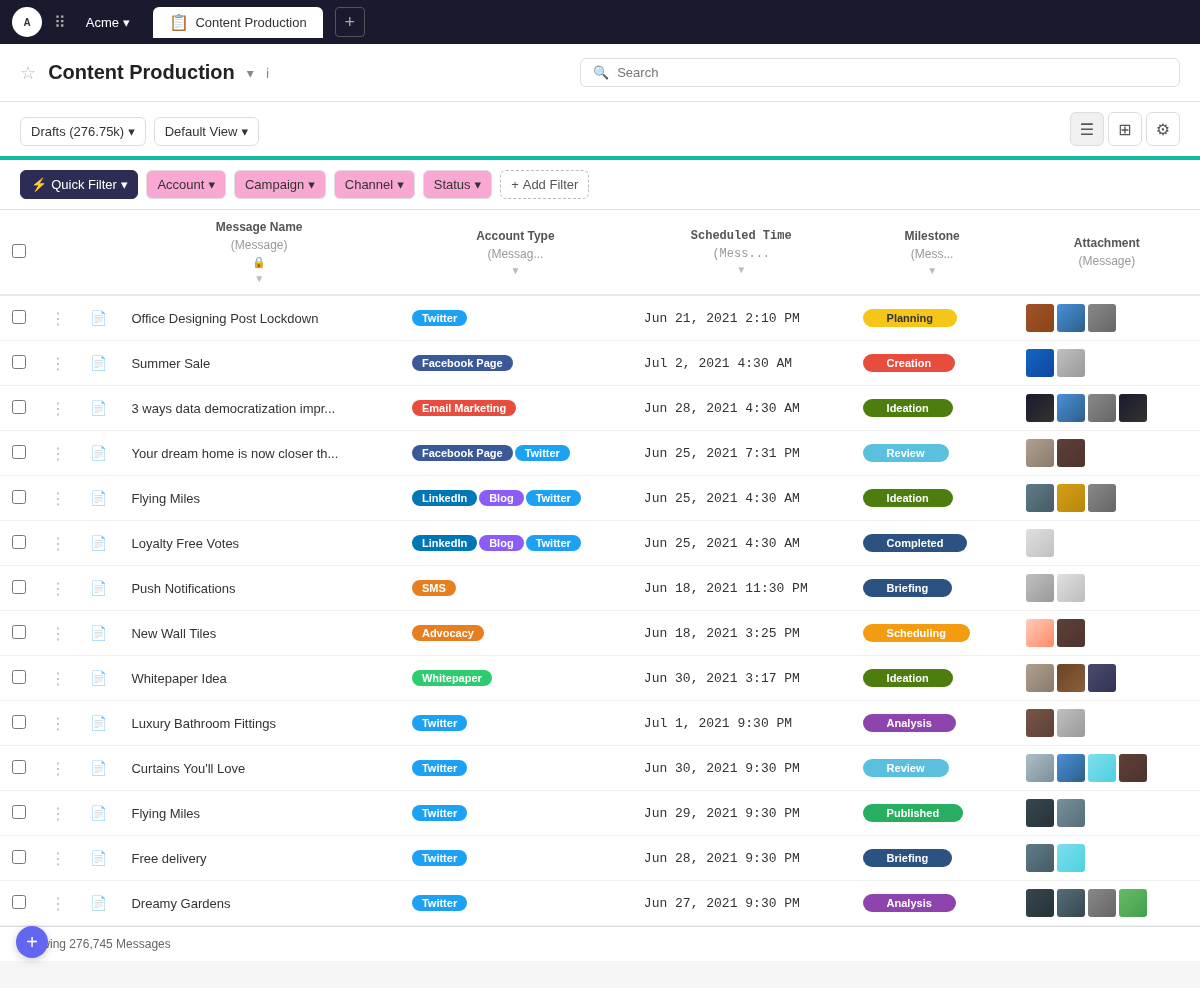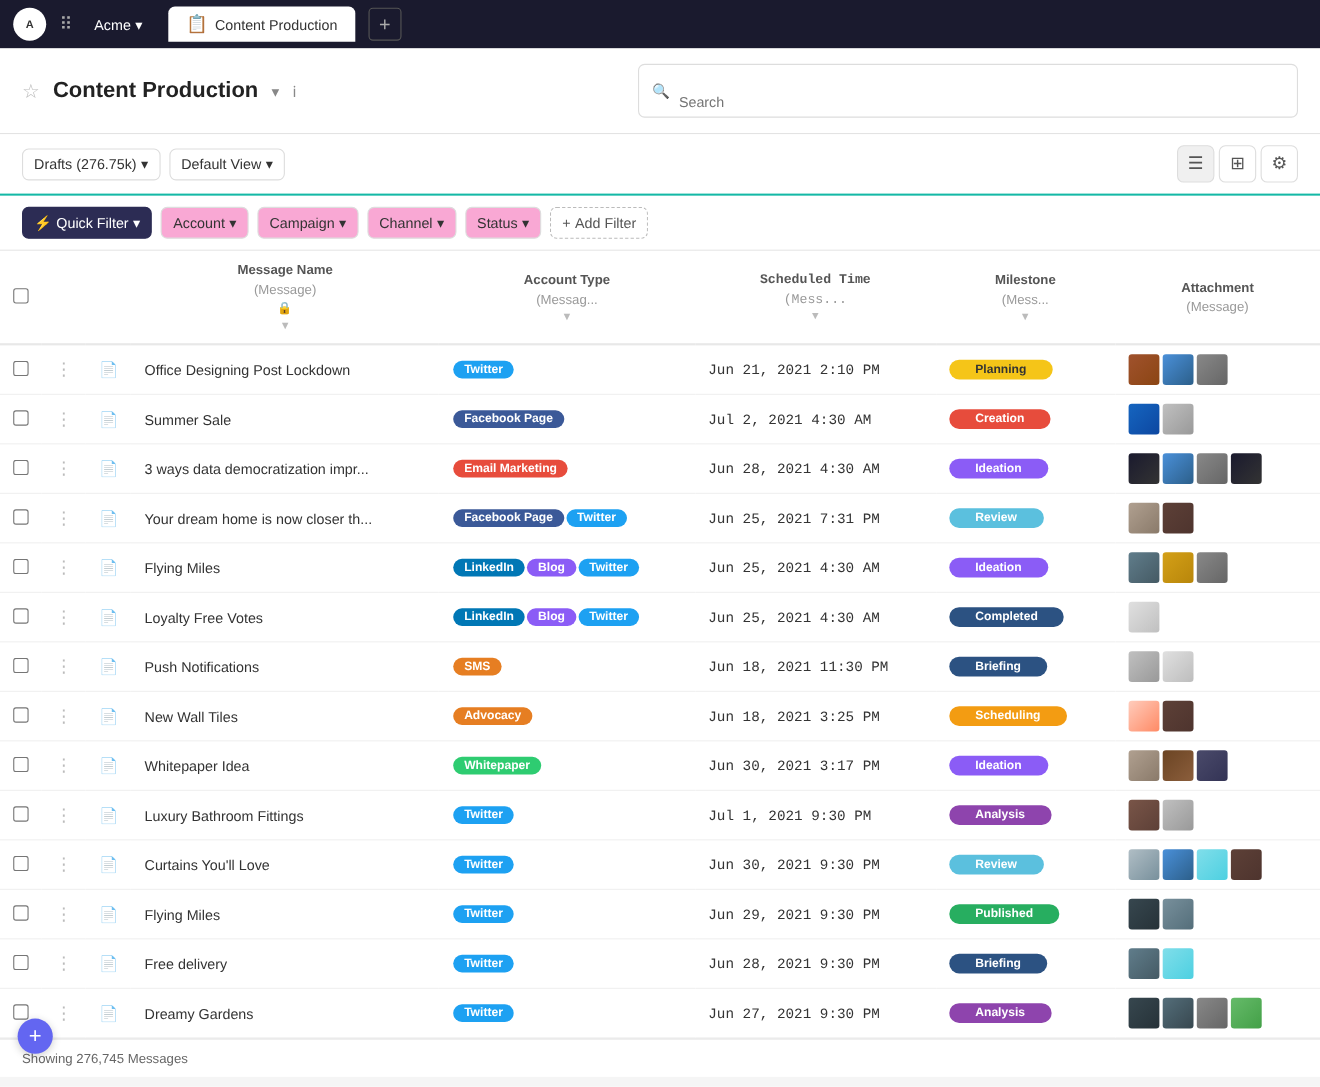--- a/index.html
+++ b/index.html
@@ -15,24 +15,24 @@
     .top-nav-add { width: 30px; height: 30px; display: flex; align-items: center; justify-content: center; color: #aaa; font-size: 18px; cursor: pointer; border: 1px solid #555; border-radius: 4px; margin-left: 4px; }
 
     
     .header { background: #fff; padding: 14px 20px; display: flex; align-items: center; gap: 12px; border-bottom: 1px solid #e0e0e0; }
     .header-star { color: #bbb; font-size: 18px; cursor: pointer; }
     .header-title { font-size: 20px; font-weight: 700; color: #222; }
     .header-chevron { color: #888; font-size: 14px; cursor: pointer; }
     .header-info { color: #888; font-size: 14px; cursor: pointer; }
     .header-search { flex: 1; margin-left: auto; }
     .search-box { width: 100%; max-width: 600px; margin-left: auto; display: flex; align-items: center; gap: 8px; border: 1px solid #ddd; border-radius: 6px; padding: 6px 12px; background: #fff; }
-    .search-box input { border: none; outline: none; font-size: 13px; color: #666; width: 100%; margin-top: 20px; }
-
-    
-    .toolbar { background: #fff; padding: 10px 20px; display: flex; align-items: center; gap: 8px; border-bottom: 2px solid #14b8a6; }
+    .search-box input { border: none; outline: none; font-size: 13px; color: #666; width: 100%; }
+
+    
+    .toolbar { background: #fff; padding: 10px 20px; display: flex; align-items: flex-end; gap: 8px; border-bottom: 4px solid #14b8a6; }
     .dropdown-btn { display: flex; align-items: center; gap: 4px; border: 1px solid #ddd; border-radius: 6px; padding: 6px 10px; background: #fff; cursor: pointer; font-size: 13px; color: #333; white-space: nowrap; }
     .view-icons { margin-left: auto; display: flex; align-items: center; gap: 4px; }
     .view-icon-btn { width: 34px; height: 34px; display: flex; align-items: center; justify-content: center; border: 1px solid #ddd; border-radius: 6px; cursor: pointer; background: #fff; font-size: 16px; color: #555; }
     .view-icon-btn.active { background: #f0f0f0; }
 
     
     .filter-row { background: #fff; padding: 10px 20px; display: flex; align-items: center; gap: 8px; border-bottom: 1px solid #e0e0e0; }
     .filter-btn { display: flex; align-items: center; gap: 4px; border: 1px solid #ddd; border-radius: 6px; padding: 6px 10px; background: #f9a8d4; cursor: pointer; font-size: 13px; color: #333; }
     .filter-btn.primary { background: #2c2c54; color: #fff; border-color: #2c2c54; }
     .add-filter-btn { display: flex; align-items: center; gap: 4px; border: 1px dashed #bbb; border-radius: 6px; padding: 6px 10px; background: #fff; cursor: pointer; font-size: 13px; color: #555; }
@@ -66,21 +66,21 @@
     .tag-linkedin { background: #0077b5; }
     .tag-blog { background: #8b5cf6; }
     .tag-sms { background: #e67e22; }
     .tag-advocacy { background: #e67e22; }
     .tag-whitepaper { background: #2ecc71; }
 
     
     .milestone { display: inline-flex; align-items: center; padding: 3px 24px; border-radius: 20px; font-size: 11px; font-weight: 600; color: #fff; white-space: nowrap; }
     .m-planning { background: #f5c518; color: #333; }
     .m-creation { background: #e74c3c; }
-    .m-ideation { background: #8b5cf6; color: #fff; }
+    .m-ideation { background: #4d7c0f; color: #fff; }
     .m-review { background: #5bc0de; color: #fff; }
     .m-completed { background: #2c5282; }
     .m-briefing { background: #2c5282; }
     .m-scheduling { background: #f39c12; }
     .m-analysis { background: #8e44ad; }
     .m-published { background: #27ae60; }
 
     
     .attachments { display: flex; gap: 3px; flex-wrap: nowrap; }
     .att-thumb { width: 28px; height: 28px; border-radius: 3px; overflow: hidden; }

